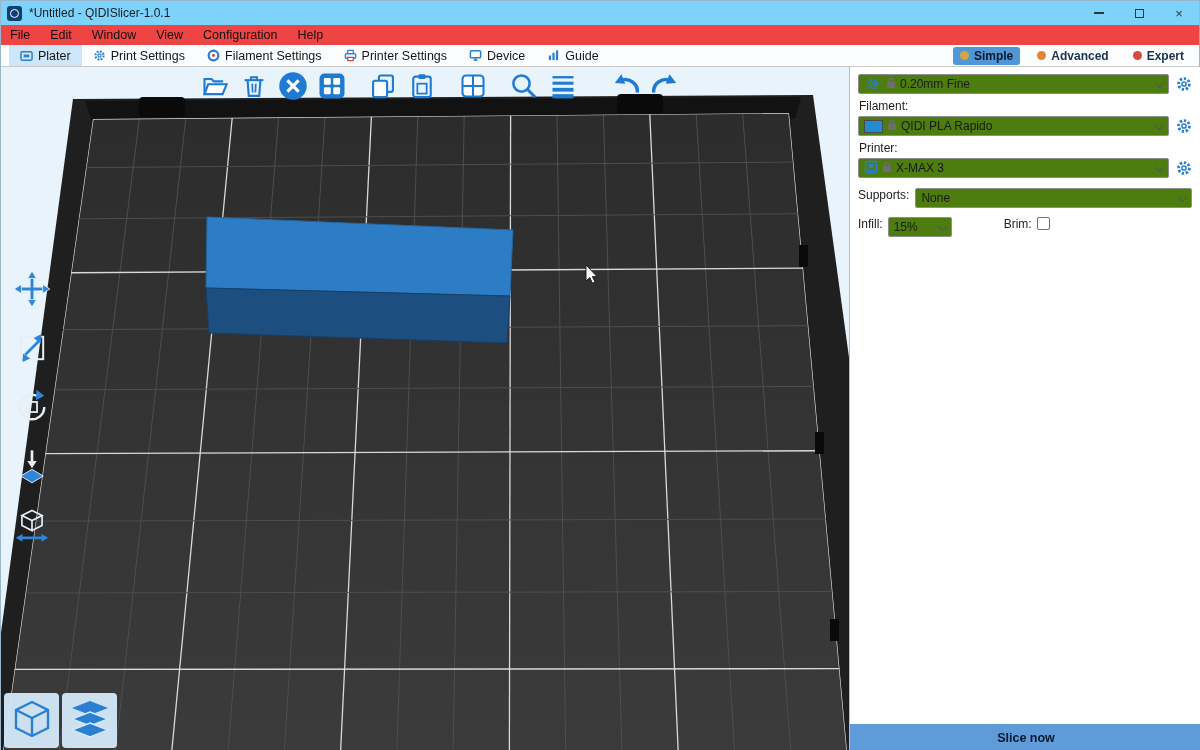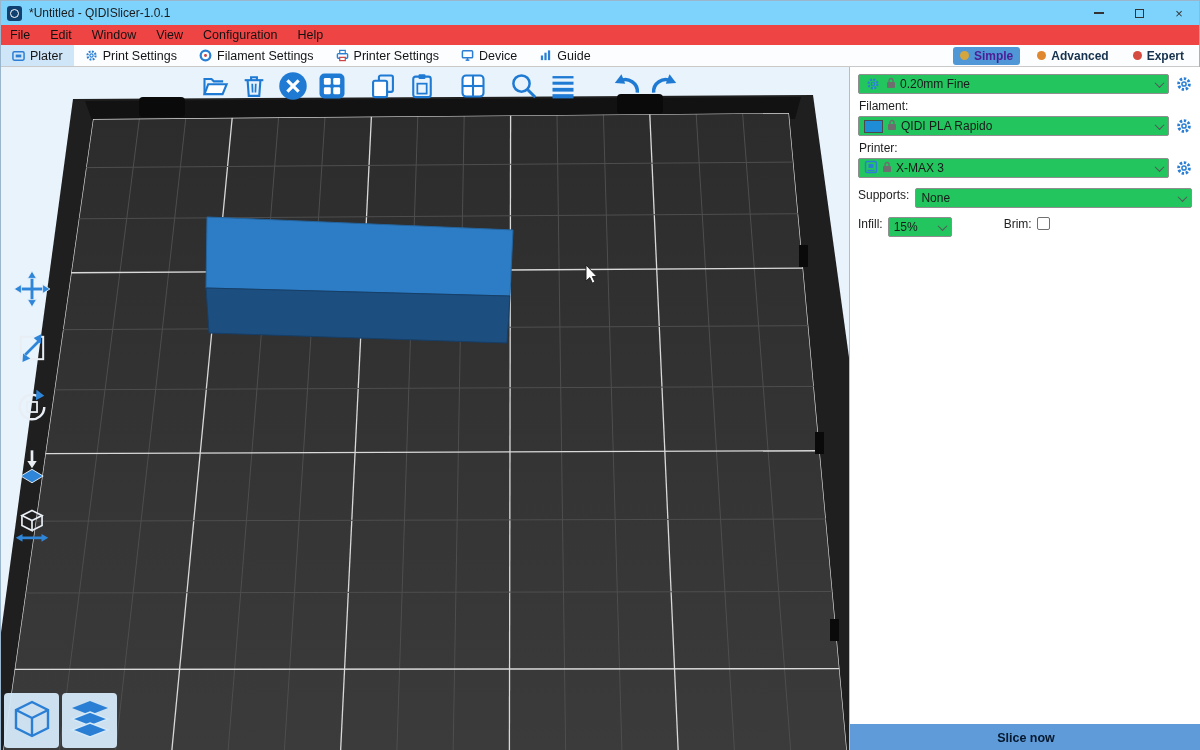--- a/index.html
+++ b/index.html
@@ -15,27 +15,27 @@
   .win-ctrls{margin-left:auto;display:flex;height:100%;}
   .win-btn{width:40px;height:100%;display:flex;align-items:center;justify-content:center;color:#333;font-size:13px;}
   .max-box{width:9px;height:9px;border:1.2px solid #333;}
   .min-bar{width:10px;height:1.5px;background:#333;}
 
   
   .menubar{position:absolute;left:0;top:24px;width:100%;height:20px;background:#ef4444;display:flex;align-items:center;gap:20px;padding-left:9px;font-size:12.5px;}
   .menu-item{color:#111;}
 
   
-  .tabbar{position:absolute;left:0;top:44px;width:100%;height:22px;background:#fbfdff;border-bottom:1px solid #c9c9c9;display:flex;align-items:stretch;padding-left:0;font-size:12.5px;}
+  .tabbar{position:absolute;left:0;top:44px;width:100%;height:22px;background:#fbfdff;border-bottom:1px solid #c9c9c9;display:flex;align-items:stretch;padding-left:8px;font-size:12.5px;}
   .tab{display:flex;align-items:center;gap:5px;padding:0 11px;color:#151515;}
   .tab.selected{background:#cfe6f8;}
   .ticon{display:flex;align-items:center;}
   .modes{margin-left:auto;display:flex;align-items:center;gap:10px;padding-right:8px;}
   .mode{display:flex;align-items:center;gap:5px;padding:2px 7px;border-radius:3px;color:#17324d;font-weight:bold;font-size:12px;}
-  .mode.selected{background:#4f97d6;color:#4c1d95;}
+  .mode.selected{background:#4f97d6;color:#0f172a;}
   .dot{width:9px;height:9px;border-radius:50%;flex:0 0 auto;}
 
   
   .viewport{position:absolute;left:0;top:66px;width:848px;height:684px;background:#e8f3fc;overflow:hidden;}
   .sidebar{position:absolute;left:848px;top:66px;width:352px;height:684px;background:#ffffff;border-left:1px solid #bcbcbc;padding:7px 8px 0 8px;}
 
   
   .top-toolbar{position:absolute;left:196px;top:2px;display:flex;align-items:center;gap:3px;z-index:5;}
   .tool-btn{width:36px;height:36px;display:flex;align-items:center;justify-content:center;border-radius:4px;}
   .tgap{width:9px;}
@@ -44,21 +44,21 @@
   .gizmo-toolbar{position:absolute;left:8px;top:200px;display:flex;flex-direction:column;gap:13px;z-index:5;}
   .gizmo-btn{width:46px;height:46px;display:flex;align-items:center;justify-content:center;border-radius:4px;}
 
   
   .view-toolbar{position:absolute;left:3px;bottom:3px;display:flex;gap:3px;z-index:5;}
   .view-btn{width:55px;height:55px;background:rgba(213,233,249,0.95);border-radius:4px;display:flex;align-items:center;justify-content:center;}
 
   
   .sb-label{font-size:12px;color:#1c1c1c;margin:3px 0 3px 1px;}
   .sb-row{display:flex;align-items:center;gap:6px;margin-bottom:5px;}
-  .combo{display:flex;align-items:center;gap:4px;height:20px;background:#22c55e;border:1px solid #8f8f8f;border-radius:2px;padding:0 5px;font-size:12px;color:#1a1a1a;}
+  .combo{display:flex;align-items:center;gap:4px;height:20px;background:#4d7c0f;border:1px solid #8f8f8f;border-radius:2px;padding:0 5px;font-size:12px;color:#1a1a1a;}
   .combo-grow{flex:1;}
   .combo-text{flex:1;white-space:nowrap;overflow:hidden;}
   .chev{width:7px;height:7px;border-right:1.6px solid #555;border-bottom:1.6px solid #555;transform:rotate(45deg) translate(-1px,-1px);flex:0 0 auto;}
   .gear-btn{display:flex;align-items:center;justify-content:center;width:18px;height:18px;flex:0 0 auto;}
   .swatch{width:19px;height:13px;background:#1f8dd6;border:1px solid #4a4a4a;flex:0 0 auto;}
   .sb-inline{display:flex;align-items:flex-start;margin-top:7px;font-size:12px;}
   .checkbox{width:13px;height:13px;border:1px solid #707070;background:#fff;border-radius:2px;}
   .slice-btn{position:absolute;left:0;bottom:0;width:352px;height:27px;background:#5f9bd8;color:#05182e;font-weight:bold;font-size:12.5px;display:flex;align-items:center;justify-content:center;}
 </style>
 </head>

